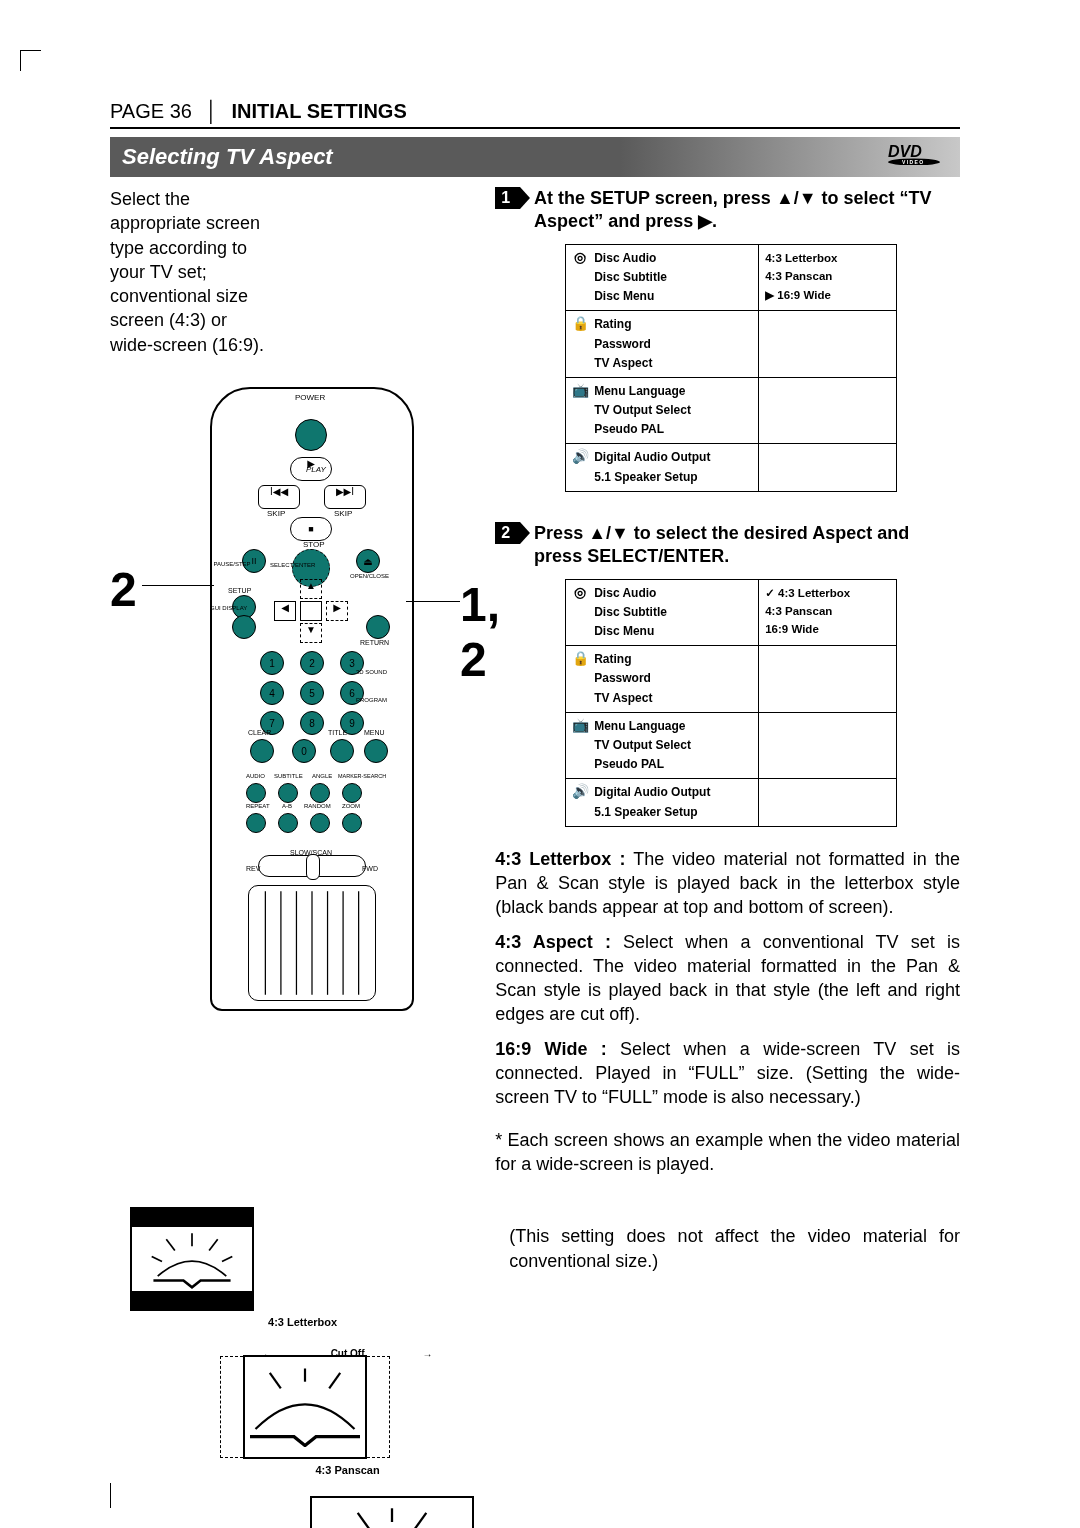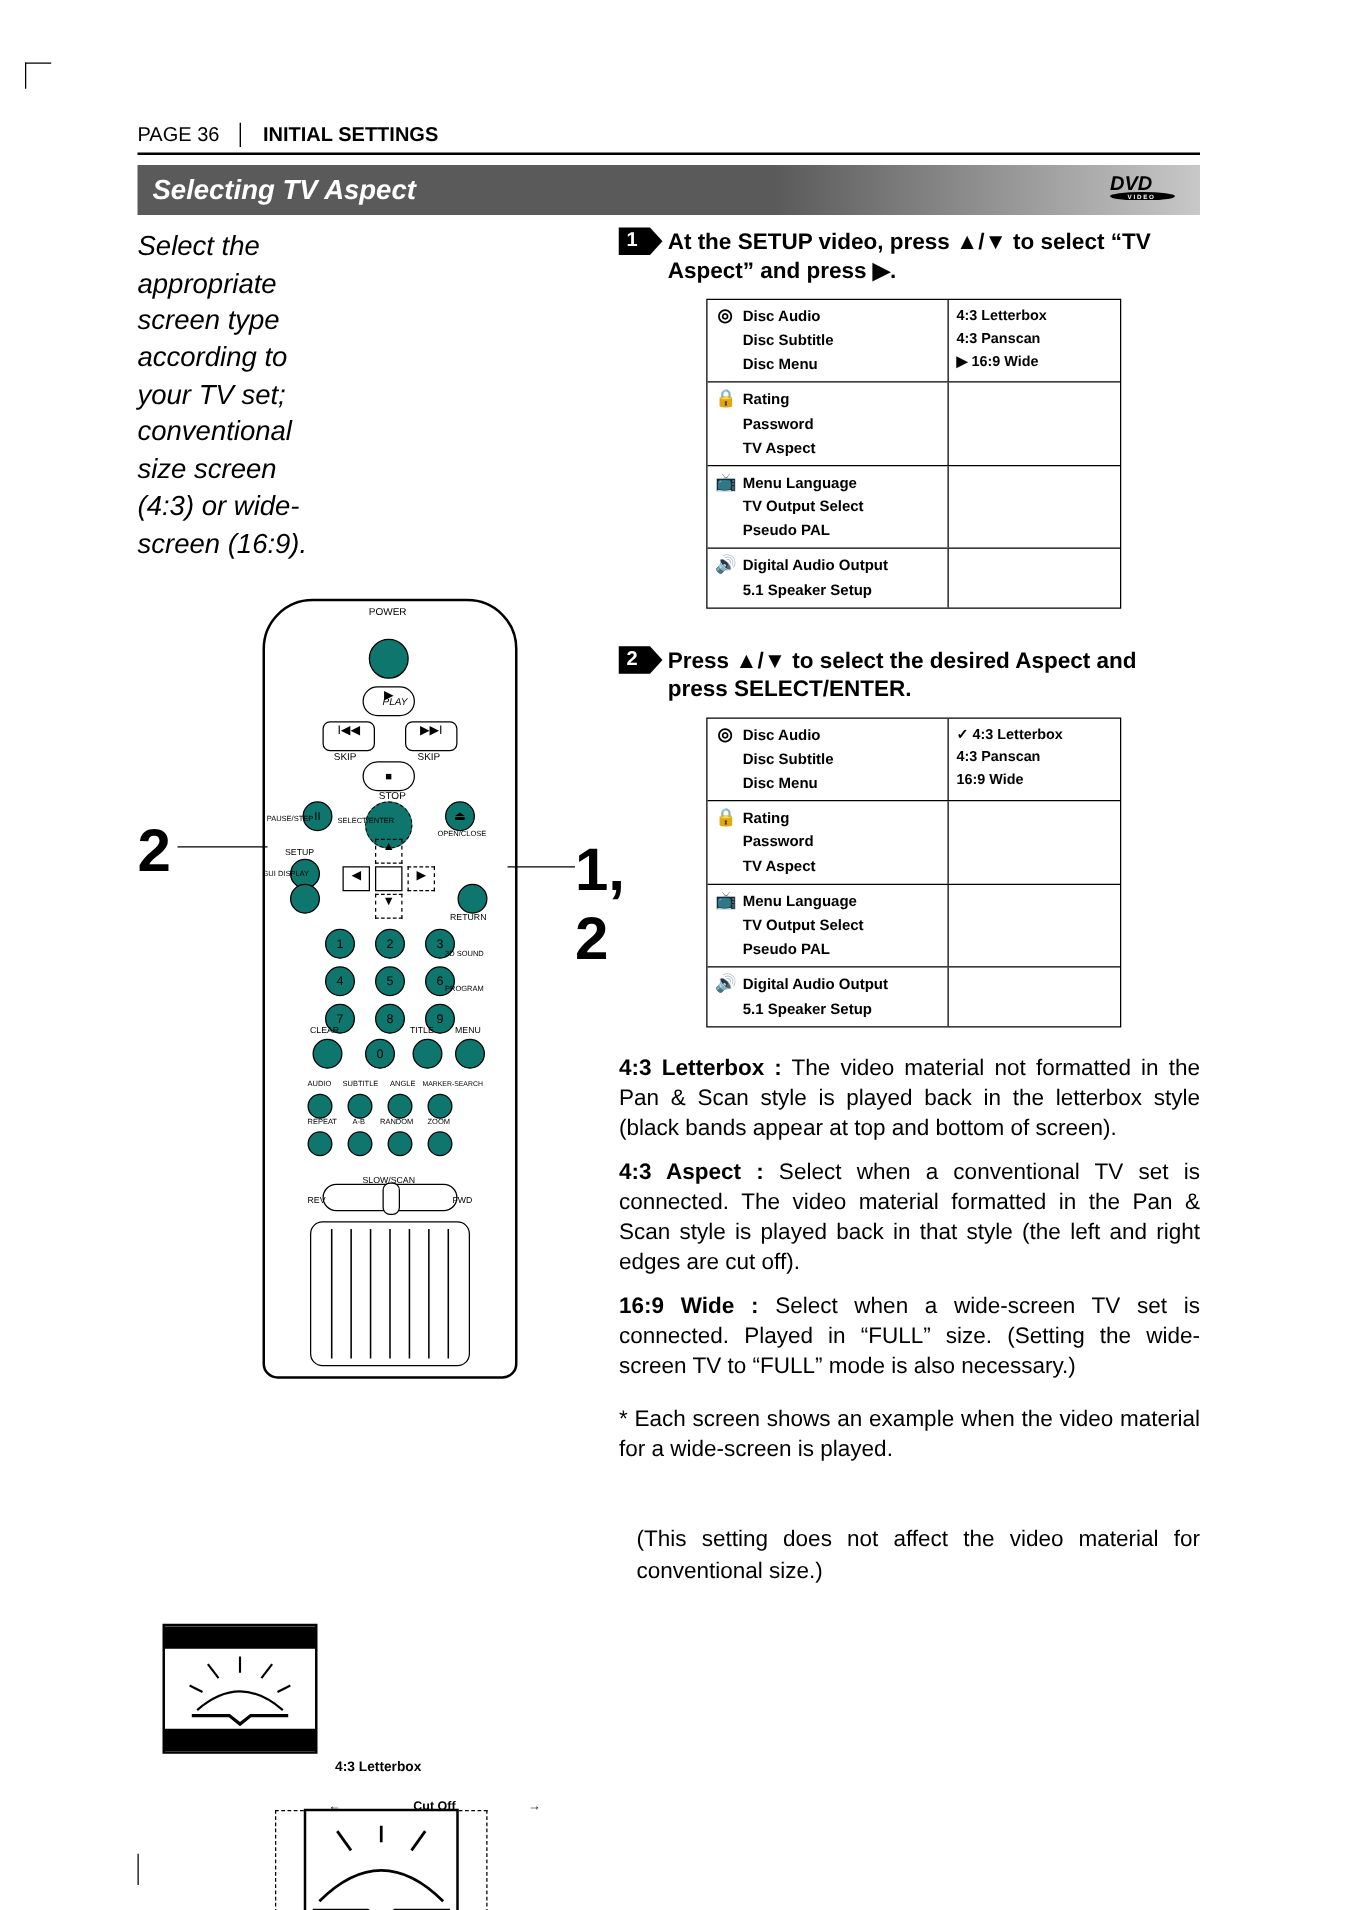--- a/index.html
+++ b/index.html
@@ -16,21 +16,21 @@
   .crop-tl { position:absolute; top:50px; left:20px; width:20px; height:20px; border-left:1.5px solid #000; border-top:1.5px solid #000;}
   .crop-bl { position:absolute; bottom:20px; left:110px; width:1px; height:25px; border-left:1px solid #000;}
   .page-frame {
     position:absolute;
     top: 100px;
     left: 110px;
     right:120px;
     bottom:80px;
   }
   .header-line {
-    font-size: 16px;
+    font-size: 20px;
     border-bottom: 2px solid #000;
     padding-bottom: 4px;
     margin-bottom: 8px;
   }
   .header-page { font-weight: normal; }
   .header-sep { display:inline-block; margin:0 8px; }
   .header-section { font-weight: bold; }
   .title-bar {
     background: linear-gradient(to right, #5a5a5a 0%, #5a5a5a 60%, #c8c8c8 100%);
     color: #fff;
@@ -42,24 +42,23 @@
     display:flex;
     align-items:center;
     justify-content:space-between;
     text-align:right;
   }
   .dvd-logo {
     color:#000; font-style:italic; font-weight:bold; font-size:22px;
     text-shadow:none;
   }
   .intro {
-    font-size: 22px;
+    font-size: 18px;
     line-height: 1.35;
     width: 44%;
-    font-style: italic;
   }
   .content-row {
     display:flex;
     gap: 20px;
   }
   .left-col { width: 44%; }
   .right-col { width: 56%; }
   .step-line { display:flex; align-items:flex-start; gap:10px; margin-bottom:10px;}
   .step-badge {
     background:#000;
@@ -332,21 +331,21 @@
 
         </div>
       </div>
     </div>
 
     <div class="right-col">
 
       <div class="step-line">
         <div class="step-badge">1</div>
         <div class="step-text">
-          <span>At the SETUP video, press </span><span class="arrow-sym">▲/▼</span><span> to select “TV Aspect” and press </span><span class="arrow-sym">▶</span><span>.</span>
+          <span>At the SETUP screen, press </span><span class="arrow-sym">▲/▼</span><span> to select “TV Aspect” and press </span><span class="arrow-sym">▶</span><span>.</span>
         </div>
       </div>
 
       <div class="osd">
         <div class="osd-row osd-group">
           <div class="osd-left">
               <span class="icon">◎</span>
               <span class="lines"><span>Disc Audio</span><br><span>Disc Subtitle</span><br><span>Disc Menu</span></span>
             </div>
           <div class="osd-right lines"><span>4:3 Letterbox</span><br><span>4:3 Panscan</span><br><span>▶ </span><span class="sel">16:9 Wide</span></div>

